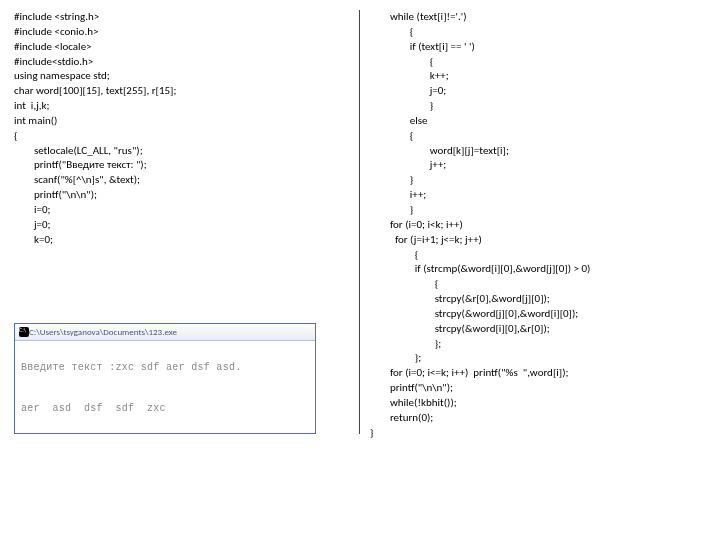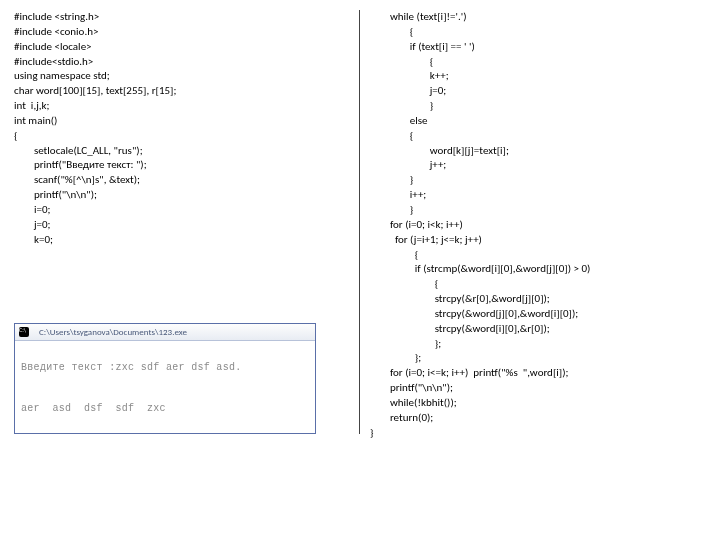--- a/index.html
+++ b/index.html
@@ -41,21 +41,21 @@
     position: absolute;
     left: 0;
     bottom: 0;
     width: 300px;
     border: 1px solid #5a6fa8;
     background: #fff;
   }
   .console-title {
     display: flex;
     align-items: center;
-    gap: 10px;
+    gap: 0;
     background: linear-gradient(#fdfdfd, #e8ecf3);
     border-bottom: 1px solid #b7c2d9;
     padding: 2px 4px;
     font-size: 9px;
     color: #49597a;
   }
   .cicon {
     width: 10px;
     height: 10px;
     display: inline-block;

